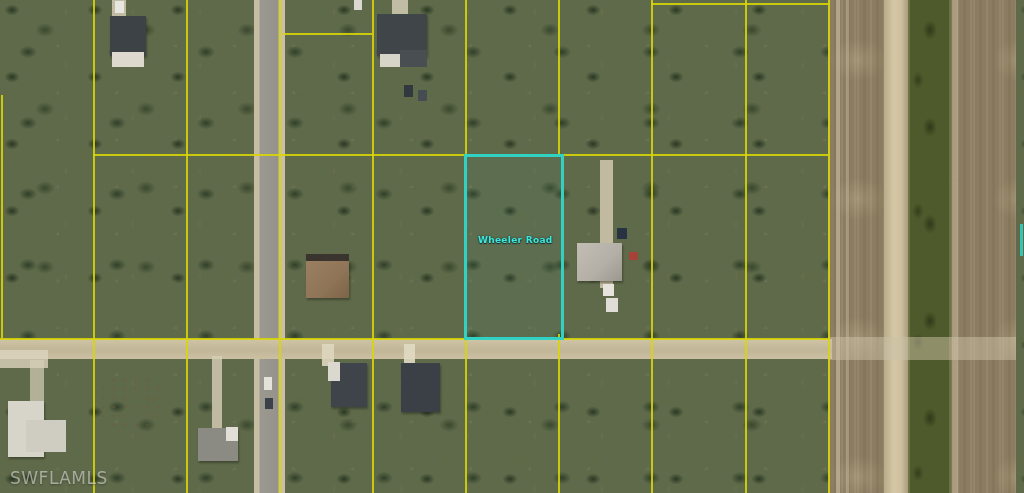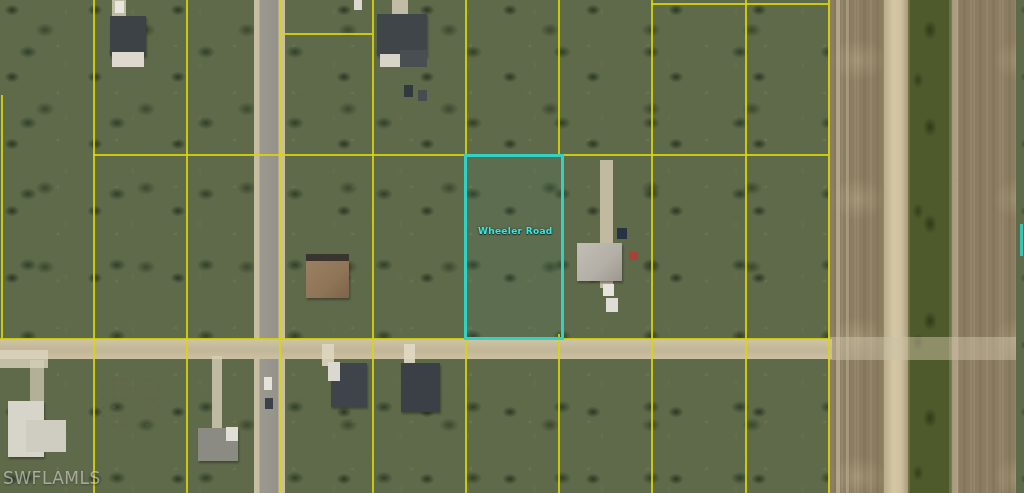--- a/index.html
+++ b/index.html
@@ -36,27 +36,27 @@
     background-size:43px 97px,37px 131px;
     border-left:2px solid #6a7442;border-right:2px solid #6a7442;box-sizing:border-box;
   }
   .mulch{
     background-image:radial-gradient(3px 2.5px at 5px 4px, rgba(110,92,62,.85), rgba(110,92,62,0) 70%);
     background-size:11px 9px;border-radius:40%;
   }
   .roof{box-shadow:1px 2px 2px rgba(30,35,25,.45);}
 
   .road-label{
-    position:absolute;left:478px;top:226px;
+    position:absolute;left:478px;top:235px;
     font-size:9px;font-weight:bold;letter-spacing:.3px;
     color:#3fe6da;text-shadow:0 0 2px rgba(0,50,55,.95),0 1px 1px rgba(0,0,0,.6);
     white-space:nowrap;z-index:40;
   }
   .watermark{
-    position:absolute;left:3px;top:468px;
+    position:absolute;left:10px;top:468px;
     font-size:17px;letter-spacing:.5px;
     color:rgba(238,238,232,.55);text-shadow:0 1px 2px rgba(40,40,35,.5);
     white-space:nowrap;z-index:50;
   }
 </style>
 </head>
 <body>
 
 <div id="photo">
   <div style="position:absolute;inset:0;">

